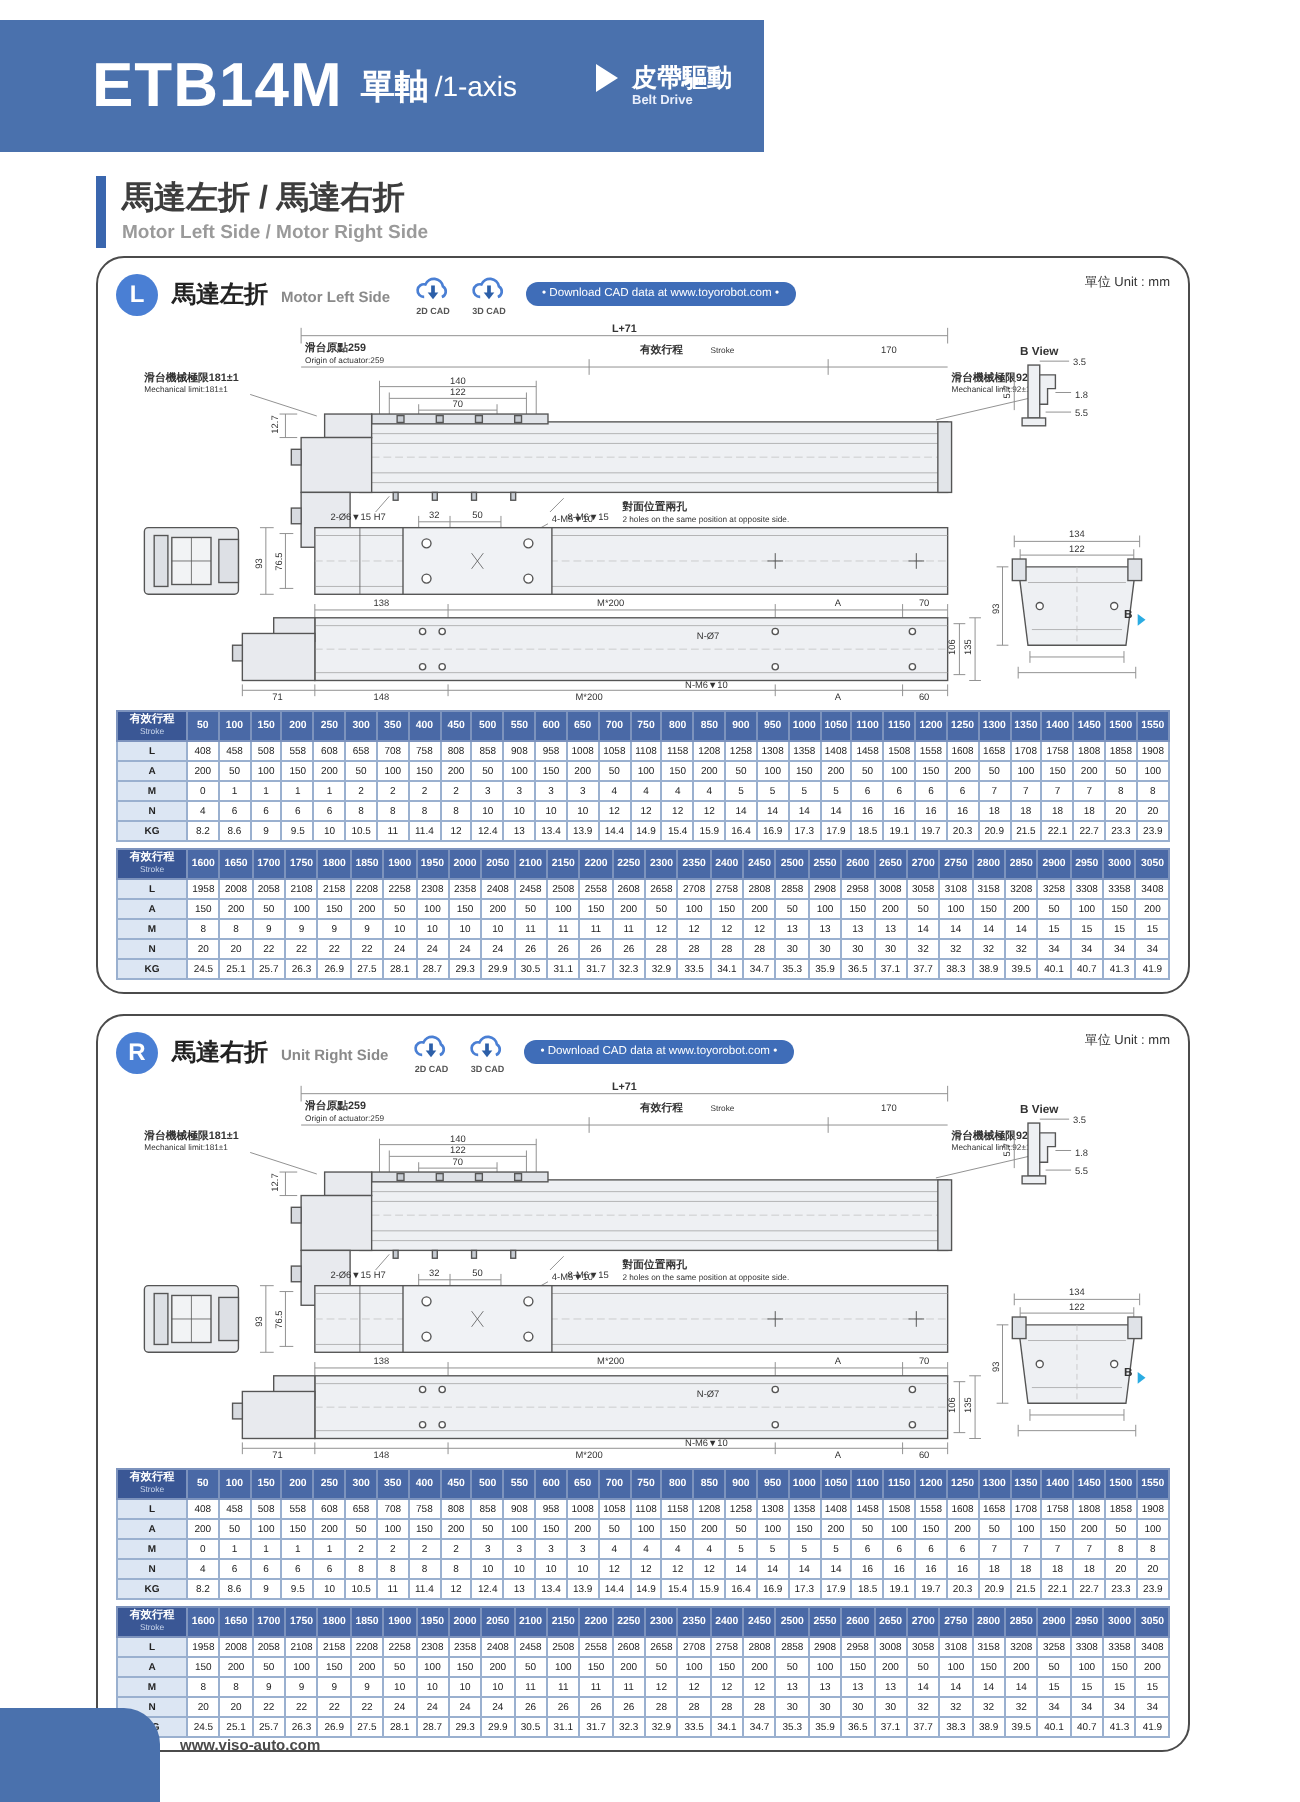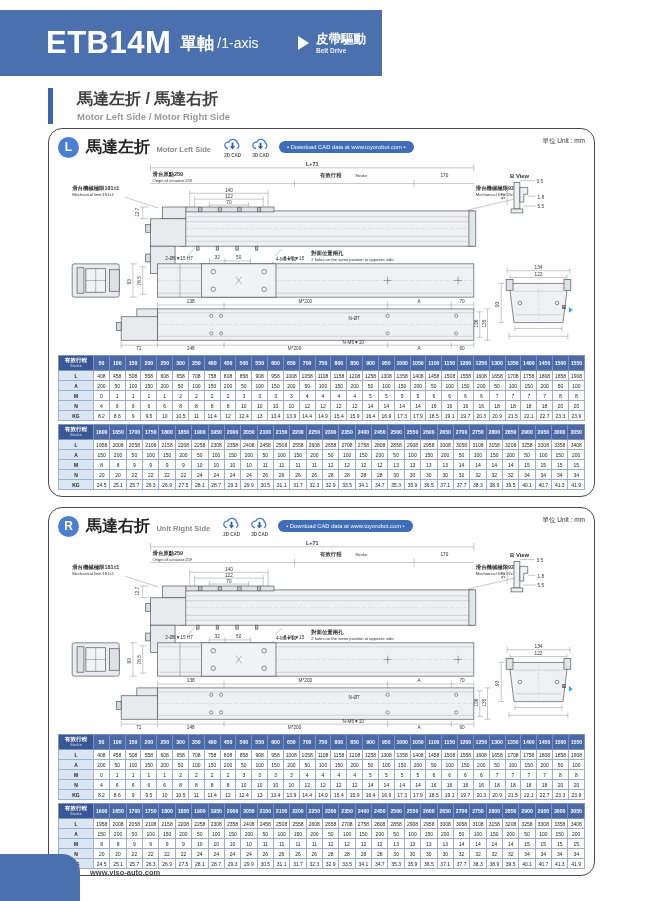--- a/index.html
+++ b/index.html
@@ -5,38 +5,38 @@
   html,body{margin:0;padding:0}
   body{width:650px;height:901px;position:relative;background:#fff;overflow:hidden;
        font-family:"Liberation Sans","DejaVu Sans",sans-serif;color:#222}
 
   
   .banner{position:absolute;top:10px;left:0;width:382px;height:66px;background:#4a71ad;
           display:flex;align-items:center;color:#fff}
   .banner .model{font-size:31px;font-weight:bold;margin-left:46px;letter-spacing:.5px}
   .banner .axis-zh{font-size:17px;font-weight:bold;margin-left:9px}
   .banner .axis-en{font-size:14px;margin-left:3px;font-weight:normal}
-  .drive{margin-left:auto;margin-right:16px;display:flex;align-items:center;gap:7px}
+  .drive{margin-left:auto;margin-right:16px;display:flex;gap:7px}
   .tri{width:0;height:0;border-left:11px solid #fff;border-top:7px solid transparent;border-bottom:7px solid transparent}
   .dzh{font-size:12.5px;font-weight:bold;line-height:1.15}
   .den{font-size:6.5px;font-weight:bold;color:#e8eefb}
 
   
-  .section-head{position:absolute;top:88px;left:48px;border-left:5px solid #3a66ae;padding:1px 0 2px 24px}
+  .section-head{position:absolute;top:88px;left:48px;border-left:5px solid #3a66ae;padding:1px 0 2px 8px}
   .sec-zh{font-size:16px;font-weight:bold;color:#3d3d3d}
   .sec-en{font-size:9.5px;font-weight:bold;color:#9a9a9a;margin-top:1px}
 
   
   #panels{position:absolute;top:128px;left:48px;width:547px}
   .panel{border:1.5px solid #4b4b4b;border-radius:14px;padding:5px 9px 6px;margin-bottom:10px;background:#fff;box-sizing:border-box}
   .panel-head{display:flex;align-items:center;height:26px}
   .badge{width:21px;height:21px;border-radius:50%;background:#4a7fd4;color:#fff;font-weight:bold;font-size:12px;
          display:flex;align-items:center;justify-content:center;flex:0 0 auto}
   .ptitle{margin-left:7px;white-space:nowrap}
-  .pt-zh{font-size:16px;font-weight:bold;color:#222}
+  .pt-zh{font-size:12px;font-weight:bold;color:#222}
   .pt-en{font-size:7.5px;color:#8a8a8a;font-weight:bold;margin-left:2px}
   .cadgrp{display:flex;margin-left:10px;gap:5px}
   .cad{display:flex;flex-direction:column;align-items:center;cursor:pointer}
   .cad svg{width:23px;height:15px;display:block}
   .cadlab{font-size:4.5px;color:#555;font-weight:bold;margin-top:1px}
   .pill{background:#3f6db8;color:#fff;font-size:5.8px;border-radius:8px;padding:3px 8px;margin-left:7px;white-space:nowrap;align-self:center}
   .unit{margin-left:auto;font-size:6.5px;color:#333;align-self:flex-start;margin-top:3px}
 
   .drawing{width:100%;height:192px;display:block}
   .drawing text{fill:#333}

